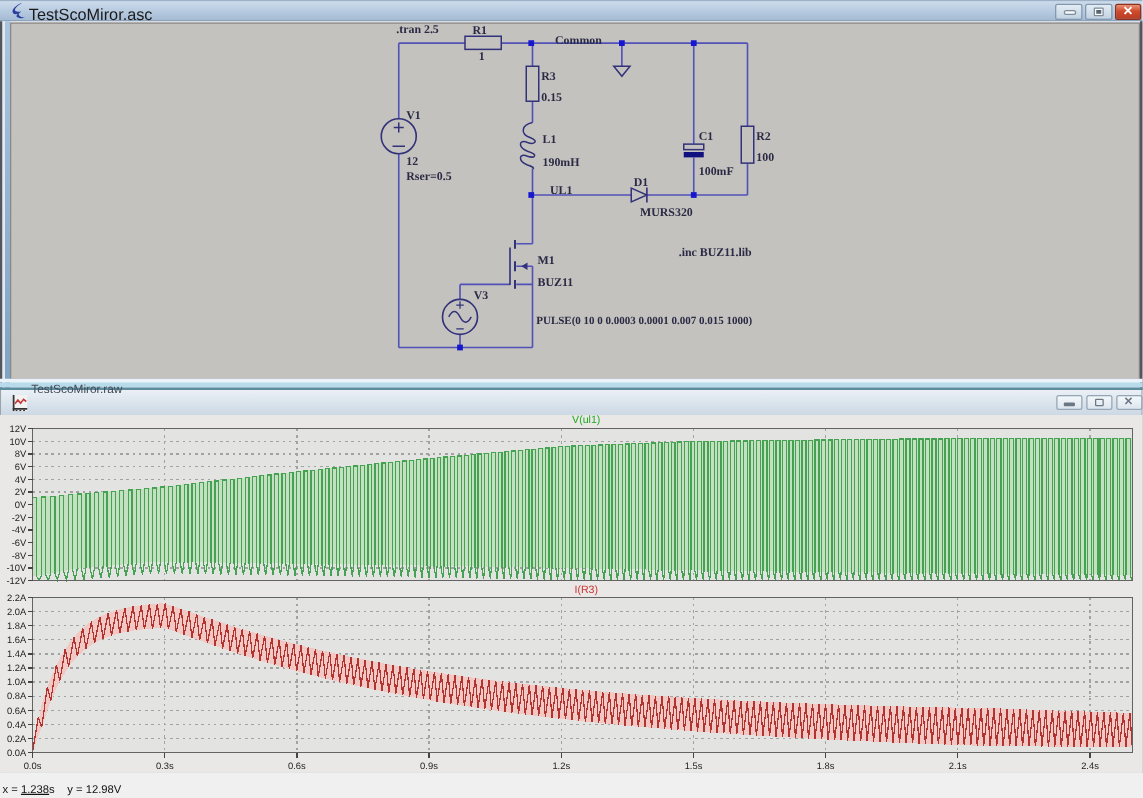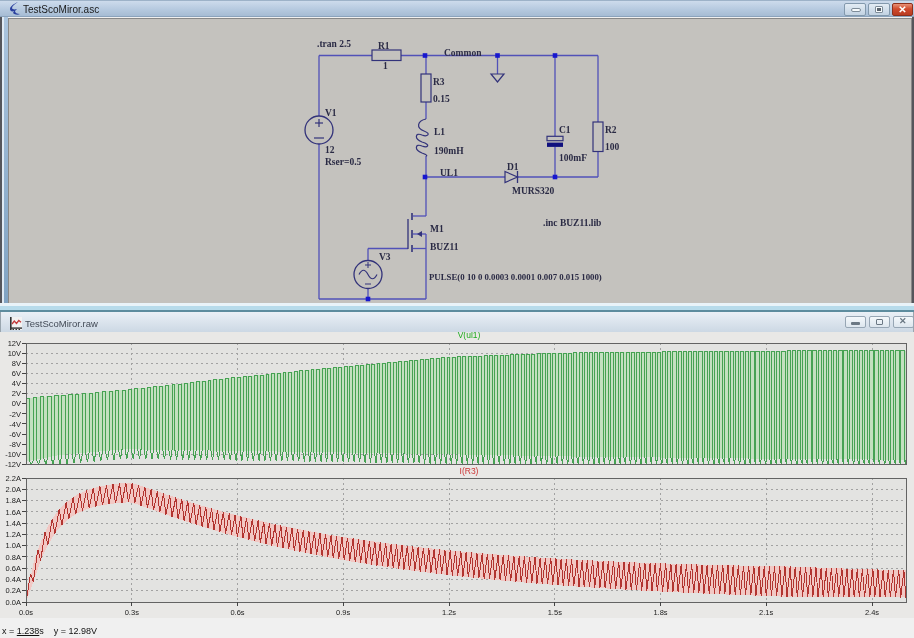--- a/index.html
+++ b/index.html
@@ -1,36 +1,36 @@
 <!DOCTYPE html>
 <html><head><meta charset="utf-8"><style>
 *{margin:0;padding:0;box-sizing:border-box}
 body{width:914px;height:638px;position:relative;font-family:"Liberation Sans",sans-serif;overflow:hidden;background:#f0f0f0}
 .abs{position:absolute}
 </style></head><body>
 <div class="abs" style="left:0;top:0;width:914px;height:17px;background:linear-gradient(#cddbec,#b4c8de 60%,#a6bcd4);border-top:1px solid #9db2c8;border-bottom:1px solid #8ba3bc"></div>
 <div class="abs" style="left:9px;top:2px"><svg width="12" height="14" viewBox="0 0 12 14">
       <path d="M9 0 C4 2 1 5 1 7 C1 9 3 10 5 9 L4 11 C6 13 9 13 11 12 C8 12 6 11 6 9 L8 7 C5 8 3 7 3 6 C3 4 6 2 9 0 Z" fill="#2a3f9e"></path>
     </svg></div>
-<div class="abs" style="left:23px;top:4px;font-size:10px;color:#1a1a1a">TestScoMiror.asc</div>
+<div class="abs" style="left:23px;top:4px;font-size:13px;color:#1a1a1a">TestScoMiror.asc</div>
 <div class="abs" style="left:844px;top:2.5px;width:22px;height:13px;background:linear-gradient(#e3ecf4,#c2d2e2);border:1px solid #8399ad;border-radius:2px">
     <div class="abs" style="left:5.5px;top:4.5px;width:10px;height:3.5px;background:#f6fafc;border:1px solid #7e8c99;border-radius:2px"></div>
   </div>
 <div class="abs" style="left:868px;top:2.5px;width:22px;height:13px;background:linear-gradient(#e3ecf4,#c2d2e2);border:1px solid #8399ad;border-radius:2px">
     <div class="abs" style="left:6px;top:2.5px;width:8px;height:6.5px;border:1.4px solid #7e8c99;background:#f6fafc;border-radius:1px">
       <div class="abs" style="left:1.4px;top:1.2px;width:3.4px;height:2.6px;background:#5a646e"></div>
     </div>
   </div>
 <div class="abs" style="left:892px;top:2.5px;width:21px;height:13px;background:linear-gradient(#e89277,#d04a2d 45%,#b83c22);border:1px solid #8d2f1c;border-radius:2px;color:#fff;font-weight:bold;font-size:10px;text-align:center;line-height:11px">✕</div>
 <div class="abs" style="left:0;top:17px;width:2px;height:295px;background:#55565c"></div>
 <div class="abs" style="left:2px;top:17px;width:2px;height:295px;background:#dfeaf4"></div>
 <div class="abs" style="left:4px;top:17px;width:4px;height:295px;background:linear-gradient(#aac4de,#7fa2c2)"></div>
 <div class="abs" style="left:912px;top:17px;width:2px;height:295px;background:#55565c"></div>
 <div class="abs" style="left:8px;top:18px;width:904px;height:286px;border:1px solid #888;background:#c4c2be"></div>
-<div class="abs" style="left:8px;top:32px;width:904px;height:284px"><svg width="904" height="284" viewBox="0 0 904 284">
+<div class="abs" style="left:8px;top:11px;width:904px;height:284px"><svg width="904" height="284" viewBox="0 0 904 284">
       <line x1="311" y1="23.5" x2="364" y2="23.5" stroke="#5151b8" stroke-width="1.3"></line>
       <line x1="393" y1="23.5" x2="590" y2="23.5" stroke="#5151b8" stroke-width="1.3"></line>
       <line x1="311" y1="23.5" x2="311" y2="84" stroke="#5151b8" stroke-width="1.3"></line>
       <line x1="311" y1="112" x2="311" y2="267" stroke="#5151b8" stroke-width="1.3"></line>
       <line x1="311" y1="267" x2="418" y2="267" stroke="#5151b8" stroke-width="1.3"></line>
       <line x1="418" y1="23.5" x2="418" y2="42" stroke="#5151b8" stroke-width="1.3"></line>
       <line x1="418" y1="70" x2="418" y2="87" stroke="#5151b8" stroke-width="1.3"></line>
       <line x1="418" y1="124" x2="418" y2="145" stroke="#5151b8" stroke-width="1.3"></line>
       <line x1="417" y1="145" x2="497" y2="145" stroke="#5151b8" stroke-width="1.3"></line>
       <line x1="510" y1="145" x2="590" y2="145" stroke="#5151b8" stroke-width="1.3"></line>
@@ -107,21 +107,21 @@
 <div class="abs" style="left:1px;top:312px;width:912px;height:21px;background:linear-gradient(#eaf0f6,#ccd8e4);border-bottom:1px solid #8fa3b5"></div>
 <div class="abs" style="left:10px;top:316px"><svg width="12" height="13" viewBox="0 0 12 13">
       <rect x="0" y="0" width="12" height="13" fill="#f2f2f2"></rect>
       <rect x="0" y="0" width="1.6" height="13" fill="#333"></rect>
       <rect x="0" y="10.4" width="12" height="1.4" fill="#333"></rect>
       <path d="M2 7 L4.3 4 L6.5 6.5 L8.8 3.5 L11 5.2" fill="none" stroke="#c43a3a" stroke-width="1.3"></path>
       <rect x="2.5" y="12" width="1.5" height="1" fill="#333"></rect>
       <rect x="5.5" y="12" width="1.5" height="1" fill="#333"></rect>
       <rect x="8.5" y="12" width="1.5" height="1" fill="#333"></rect>
     </svg></div>
-<div class="abs" style="left:25px;top:318px;font-size:9.5px;color:#424a56">TestScoMiror.raw</div>
+<div class="abs" style="left:25px;top:306px;font-size:9.5px;color:#424a56">TestScoMiror.raw</div>
 <div class="abs" style="left:845px;top:315.5px;width:21px;height:12.5px;background:linear-gradient(#f4f8fb,#dde6ee);border:1px solid #97a6b4;border-radius:2px"></div>
 <div class="abs" style="left:869px;top:315.5px;width:21px;height:12.5px;background:linear-gradient(#f4f8fb,#dde6ee);border:1px solid #97a6b4;border-radius:2px"></div>
 <div class="abs" style="left:893px;top:315.5px;width:21px;height:12.5px;background:linear-gradient(#f4f8fb,#dde6ee);border:1px solid #97a6b4;border-radius:2px"></div>
 <div class="abs" style="left:851px;top:321.5px;width:9px;height:3px;background:#6b7884;border-radius:1px"></div>
 <div class="abs" style="left:876px;top:318.5px;width:7px;height:6px;border:1.5px solid #6b7884;border-radius:1px"></div>
 <div class="abs" style="left:899px;top:316px;color:#6b7884;font-size:9px;font-weight:bold">✕</div>
 <div class="abs" style="left:0;top:332px;width:914px;height:286px"><svg width="914" height="286" viewBox="0 0 914 286" shape-rendering="crispEdges">
       <rect x="0" y="0" width="914" height="286" fill="#e9e8e6"></rect>
       <rect x="26.0" y="11.0" width="880.0" height="121.4" fill="#e3e3e1"></rect>
       <rect x="26.0" y="146.0" width="880.0" height="124.0" fill="#e3e3e1"></rect>

